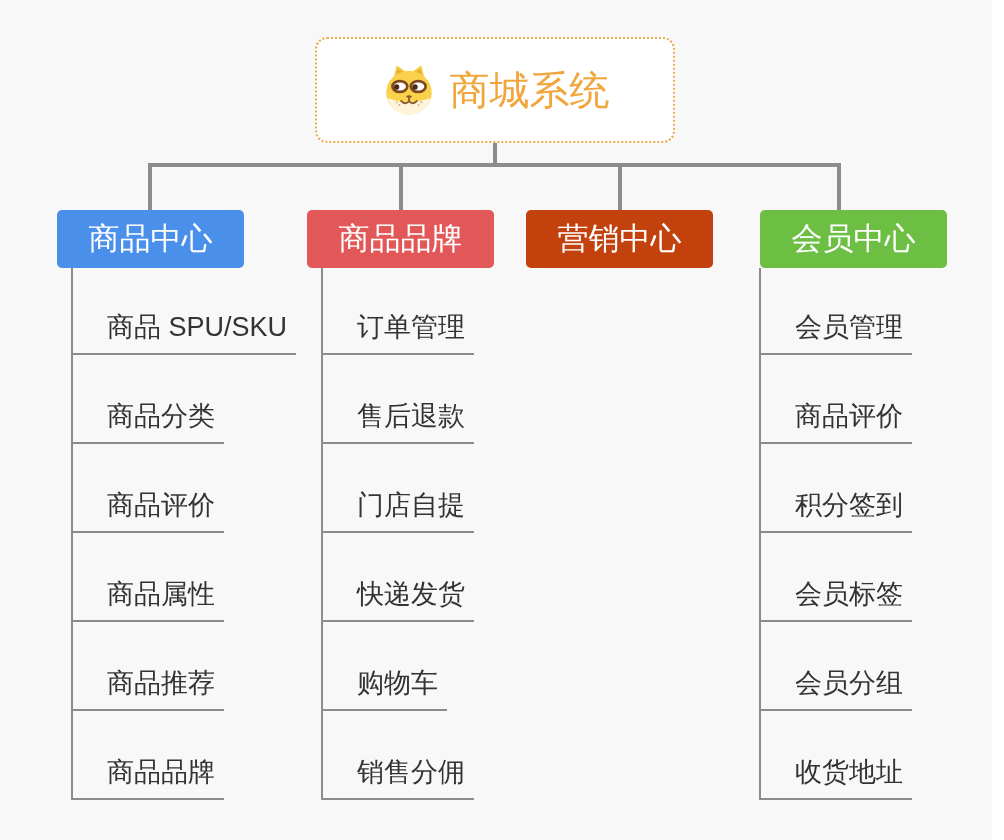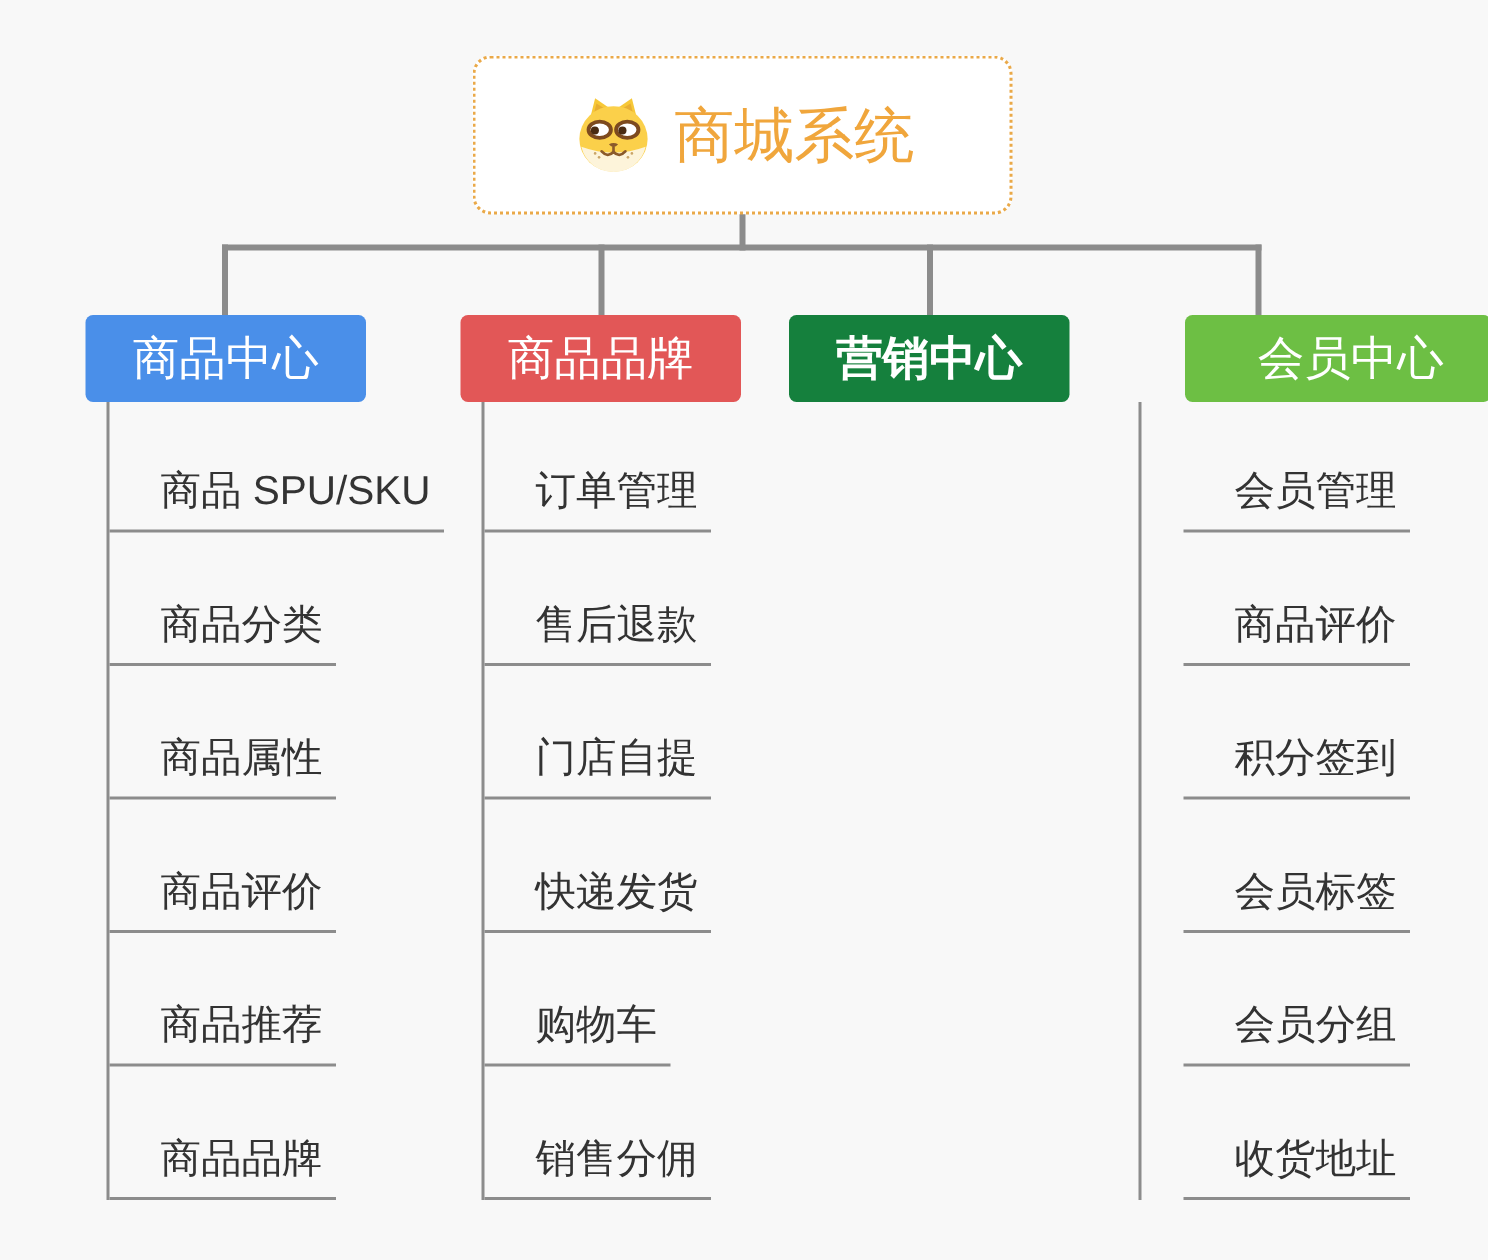--- a/index.html
+++ b/index.html
@@ -53,33 +53,33 @@
     color: #ffffff;
     font-size: 31px;
     display: flex;
     align-items: center;
     justify-content: center;
     white-space: nowrap;
   }
   .branch-0 { left: 57px;  }
   .branch-1 { left: 307px; }
   .branch-2 { left: 526px; }
-  .branch-3 { left: 790px; padding-left: 17px; }
+  .branch-3 { left: 760px; }
 
   
   .col {
     position: absolute;
     top: 268px;
     border-left: 2px solid #8c8c8c;
     text-align: center;
   }
   .col-0 { left: 71px;  }
   .col-1 { left: 321px; }
   .col-2 { left: 540px; }
-  .col-3 { left: 759px; padding-left: 28px; }
+  .col-3 { left: 759px; }
 
   .leaf {
     box-sizing: border-box;
     height: 89px;
     width: max-content;
     display: flex;
     align-items: flex-end;
     padding: 0 9px 8px 34px;
     border-bottom: 2px solid #8c8c8c;
     font-size: 27px;
@@ -120,28 +120,28 @@
         <circle cx="21" cy="49" r="1" fill="#caa568"></circle>
         <circle cx="46" cy="46" r="1" fill="#caa568"></circle>
         <circle cx="43" cy="49" r="1" fill="#caa568"></circle>
       </svg>
     </span>
     <span class="root-label" style="color: rgb(240, 166, 60);">商城系统</span>
   </div>
 
   <div class="branch-node branch-0" style="background: rgb(74, 143, 233);">商品中心</div>
   <div class="branch-node branch-1" style="background: rgb(226, 87, 87);">商品品牌</div>
-  <div class="branch-node branch-2" style="background: #15803d; font-weight: bold;">营销中心</div>
+  <div class="branch-node branch-2" style="background: #c2410c;">营销中心</div>
   <div class="branch-node branch-3" style="background: rgb(109, 191, 68);">会员中心</div>
 
   <div class="col col-0">
     <div class="leaf">商品 SPU/SKU</div>
     <div class="leaf">商品分类</div>
+    <div class="leaf">商品评价</div>
     <div class="leaf">商品属性</div>
-    <div class="leaf">商品评价</div>
     <div class="leaf">商品推荐</div>
     <div class="leaf">商品品牌</div>
   </div>
 
   <div class="col col-1">
     <div class="leaf">订单管理</div>
     <div class="leaf">售后退款</div>
     <div class="leaf">门店自提</div>
     <div class="leaf">快递发货</div>
     <div class="leaf">购物车</div>

